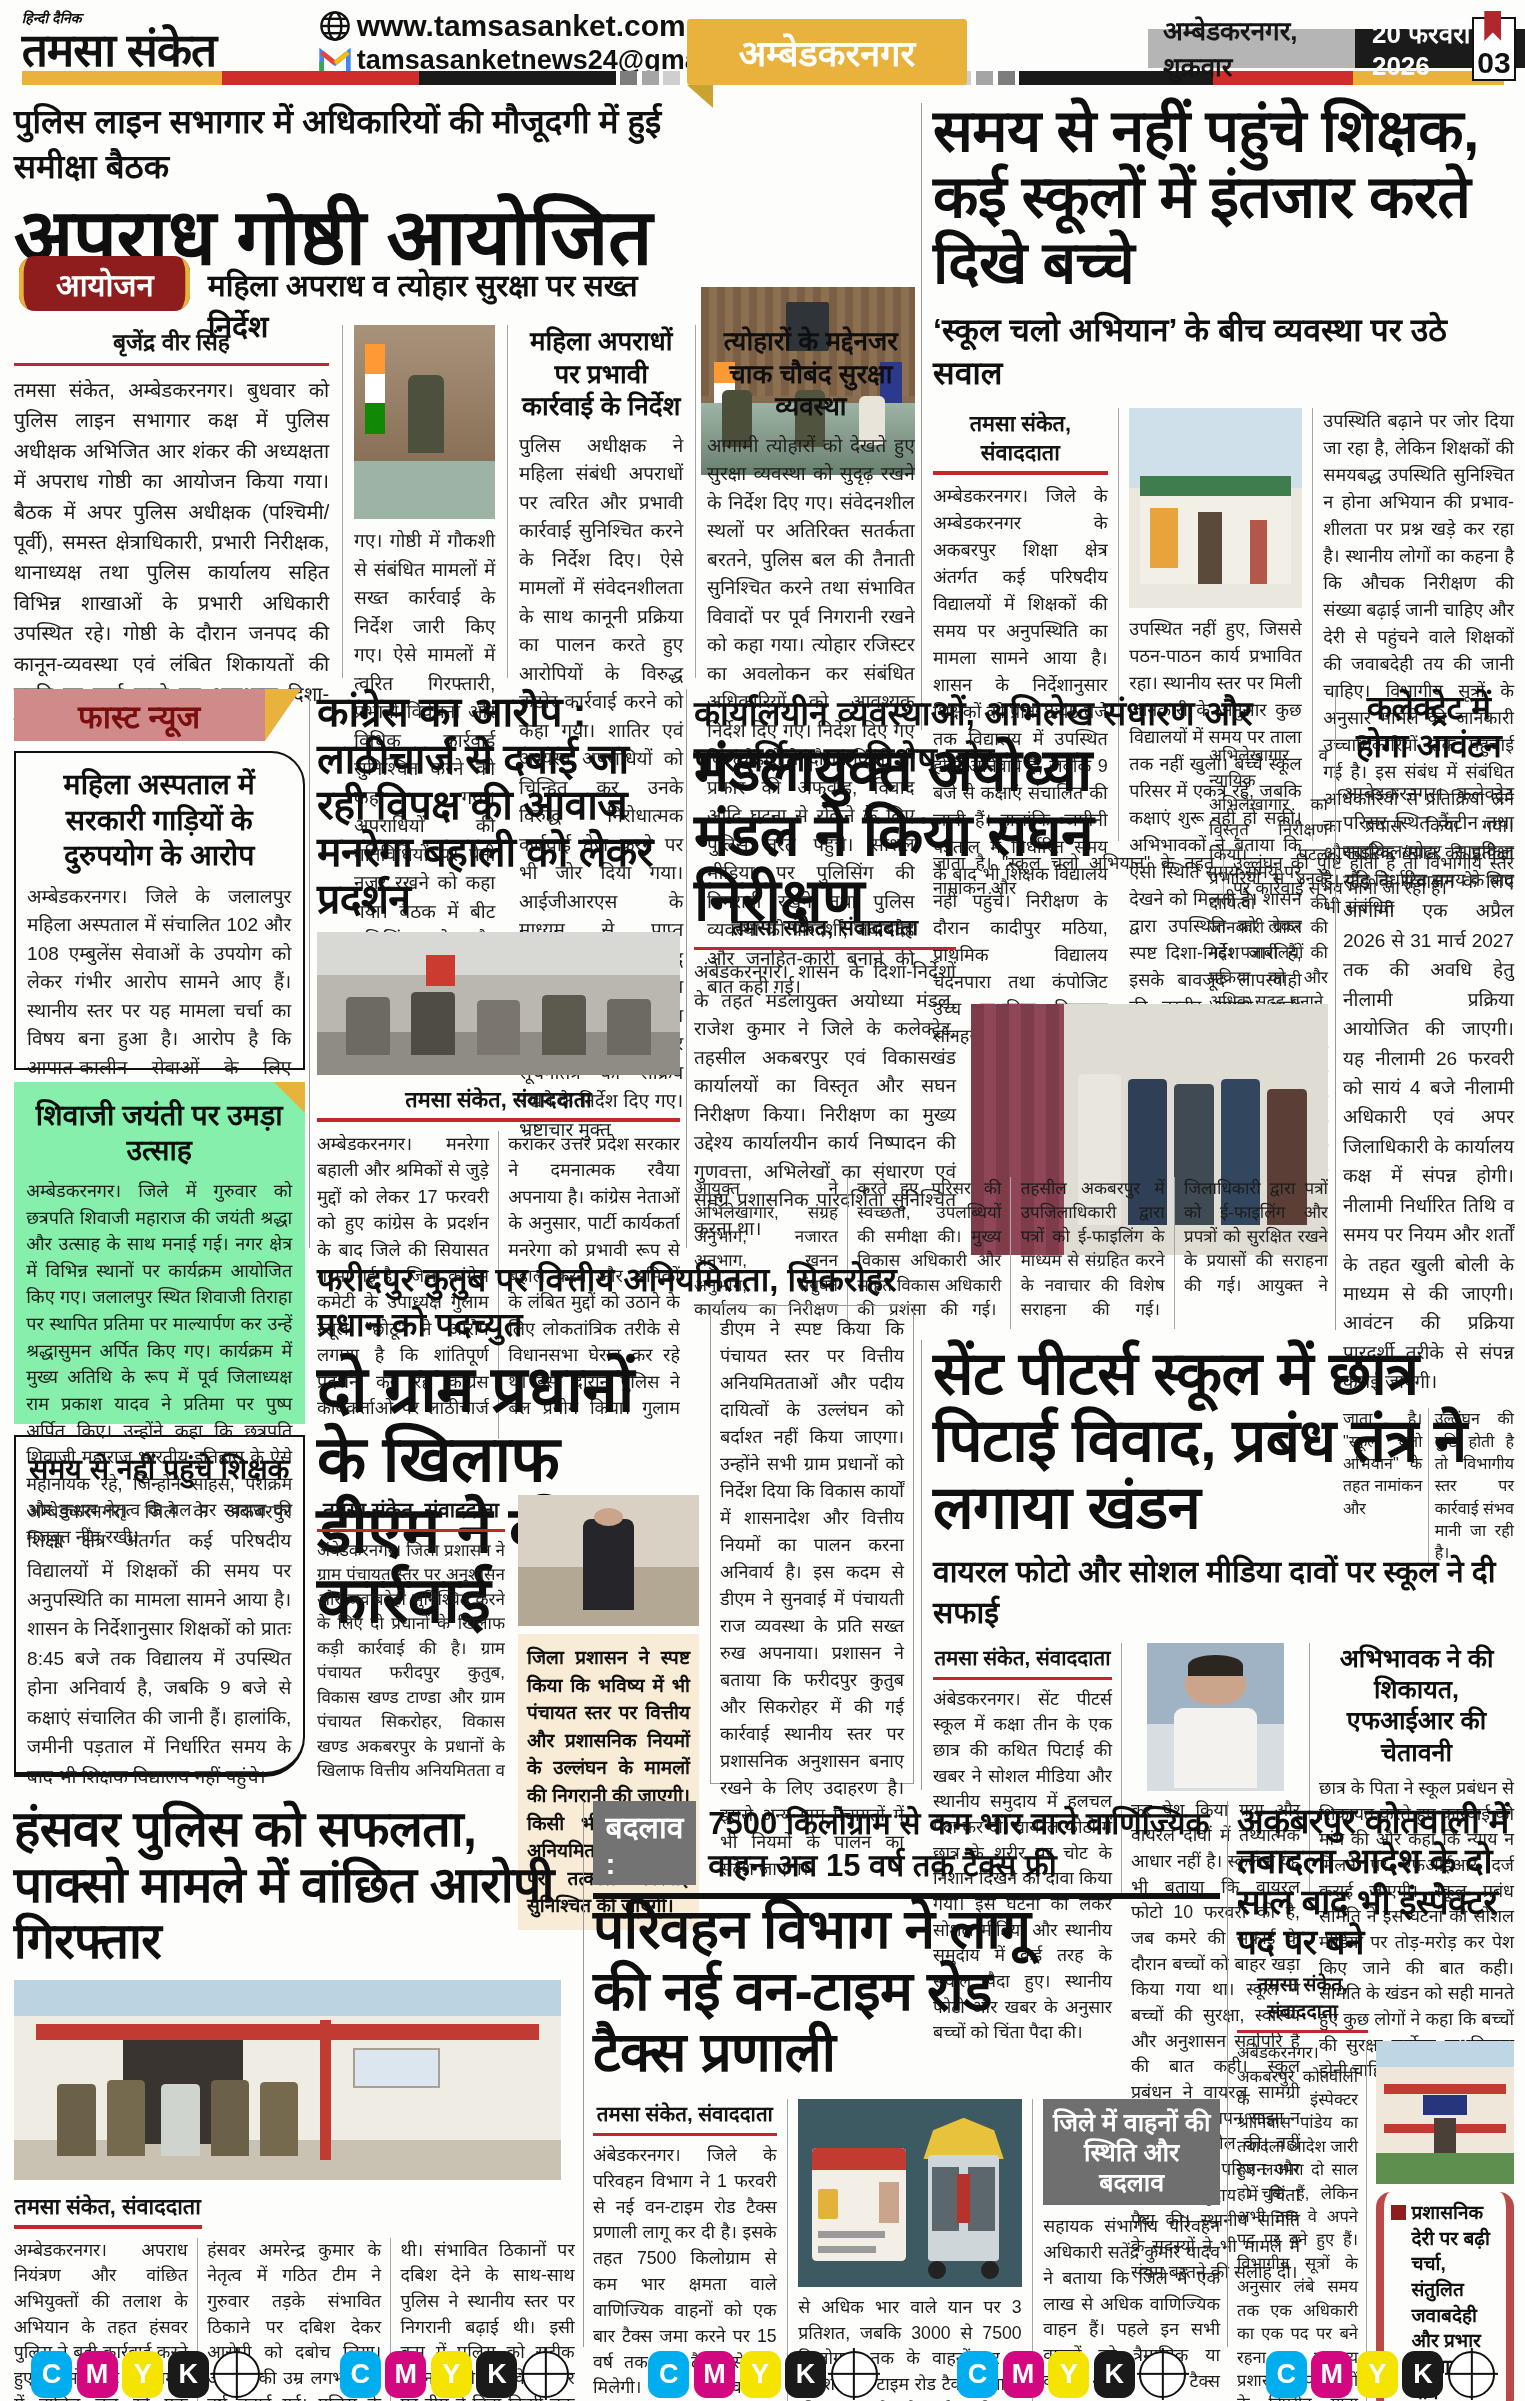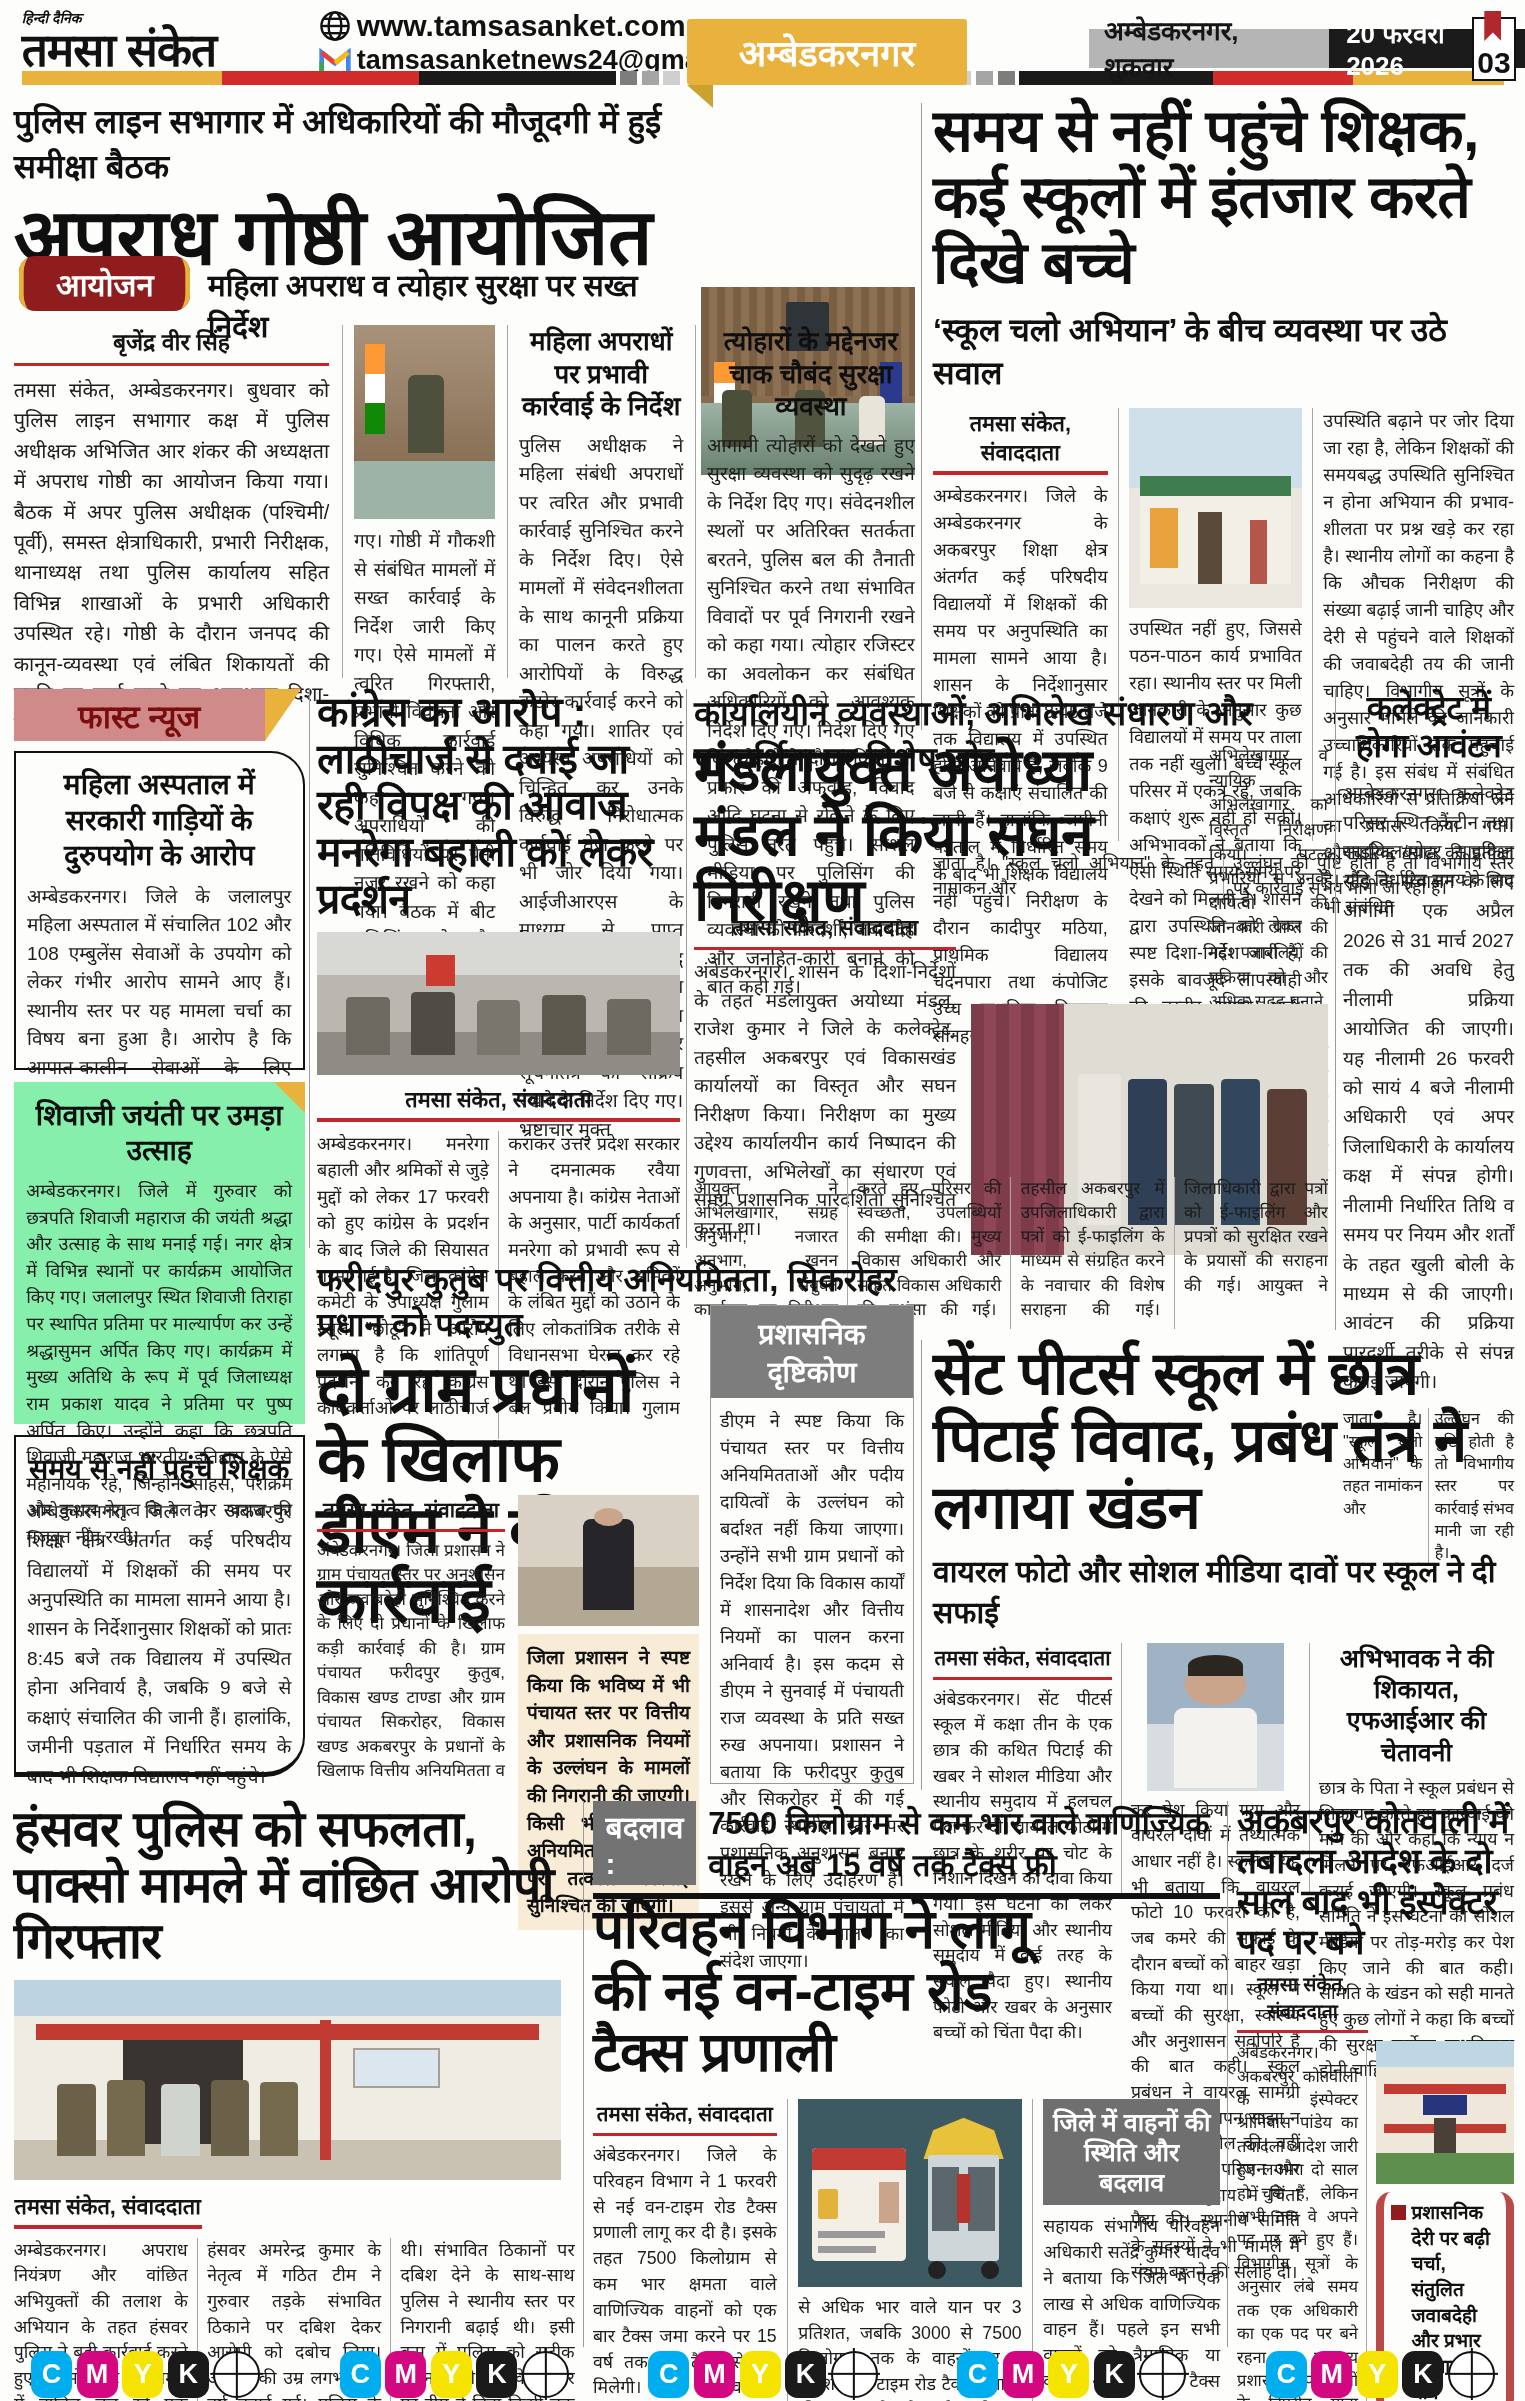--- a/index.html
+++ b/index.html
@@ -78,21 +78,21 @@
       <div style="width:194px;background:#1A1A1A;"></div>
       <div style="width:140px;background:#D02C2C;"></div>
       <div style="flex:1;background:#E9B23D;"></div>
     </div>
 
     <div class="abs" style="left:687px;top:19.4px;width:280px;height:66px;background:#E9B23D;border-radius:3.4px;display:flex;align-items:center;justify-content:center;">
       <span style="font-size:36px;font-weight:900;color:#fff;">अम्बेडकरनगर</span>
       <div class="fold" style="left:0;top:66px;border-left:26px solid transparent;border-top:23px solid #caa22f;"></div>
     </div>
 
-    <div class="abs" style="left:1073px;top:28.5px;height:39px;display:flex;padding-left:16px;">
+    <div class="abs" style="left:1132px;top:28.5px;height:39px;display:flex;padding-left:16px;">
       <div style="background:#b5b5b5;display:flex;align-items:center;padding:0 15px;">
         <span style="font-size:26px;font-weight:900;color:#151515;">अम्बेडकरनगर, शुक्रवार</span>
       </div>
       <div style="background:#1b1b1b;display:flex;align-items:center;padding:0 17px;">
         <span style="font-size:26px;font-weight:900;color:#fff;">20 फरवरी 2026</span>
       </div>
     </div>
 
     <div class="abs" style="left:1472px;top:17px;width:44px;height:64px;background:#fff;border:2.3px solid #111;display:flex;align-items:flex-end;justify-content:center;">
       <div class="abs" style="left:10.3px;top:-8px;width:17px;height:30px;background:#b0272d;clip-path:polygon(0 0,100% 0,100% 100%,50% 72%,0 100%);"></div>
@@ -253,23 +253,20 @@
       <div class="col body-txt" style="font-size:16px;line-height:1.4;padding-right:5.7px;">जाता है। "स्कूल चलो अभियान" के तहत नामांकन और</div>
       <div class="col body-txt" style="font-size:16px;line-height:1.4;padding-left:5.7px;">उल्लंघन की पुष्टि होती है तो विभागीय स्तर पर कार्रवाई संभव मानी जा रही है।</div>
     </div>
   </div>
 
   <div class="abs" style="left:317px;top:1256px;width:597px;height:536px;">
     <div class="kicker" style="font-size:33px;">फरीदपुर कुतुब पर वित्तीय अनियमितता, सिकरोहर प्रधान को पदच्युत</div>
     <div class="hl" style="font-size:64px;line-height:1.1;width:376px;margin-top:8px;">दो ग्राम प्रधानों के खिलाफ डीएम ने की कार्रवाई</div>
 
     <div class="abs" style="left:393px;top:49px;width:204px;height:479px;border:1.1px solid #9a9a9a;">
-      <div style="background:#7d7d7d;padding:8px 5.7px;text-align:center;">
-        <span style="color:#fff;font-weight:900;font-size:28.5px;">प्रशासनिक दृष्टिकोण</span>
-      </div>
       <div class="body-txt" style="font-size:18px;line-height:1.5;padding:10.3px 9px;">डीएम ने स्पष्ट किया कि पंचायत स्तर पर वित्तीय अनियमितताओं और पदीय दायित्वों के उल्लंघन को बर्दाश्त नहीं किया जाएगा। उन्होंने सभी ग्राम प्रधानों को निर्देश दिया कि विकास कार्यों में शासनादेश और वित्तीय नियमों का पालन करना अनिवार्य है। इस कदम से डीएम ने सुनवाई में पंचायती राज व्यवस्था के प्रति सख्त रुख अपनाया। प्रशासन ने बताया कि फरीदपुर कुतुब और सिकरोहर में की गई कार्रवाई स्थानीय स्तर पर प्रशासनिक अनुशासन बनाए रखने के लिए उदाहरण है। इससे अन्य ग्राम पंचायतों में भी नियमों के पालन का संदेश जाएगा।</div>
     </div>
 
     <div class="abs" style="left:0;top:239px;width:188px;">
       <div class="byline" style="font-size:20.5px;">तमसा संकेत, संवाददाता</div>
       <div class="byline-rule"></div>
       <div class="body-txt" style="font-size:17px;line-height:1.44;margin-top:6.8px;height:245px;overflow:hidden;">अंबेडकरनगर। जिला प्रशासन ने ग्राम पंचायत स्तर पर अनुशासन और जवाबदेही सुनिश्चित करने के लिए दो प्रधानों के खिलाफ कड़ी कार्रवाई की है। ग्राम पंचायत फरीदपुर कुतुब, विकास खण्ड टाण्डा और ग्राम पंचायत सिकरोहर, विकास खण्ड अकबरपुर के प्रधानों के खिलाफ वित्तीय अनियमितता व प्रशासनिक नियमों के उल्लंघन के मामले में आदेश जारी किए। फरीदपुर कुतुब के ग्राम प्रधान के खिलाफ शिकायत पत्र के माध्यम से जांच की गई। जांच में पाया गया कि ग्राम पंचायत में कराए गए विभिन्न विकास कार्यों में अपने भाई की फर्म को सामाग्री की आपूर्ति कराई गई, जो शासनादेश और पंचायतराज अधिनियम की धारा 95(1)(छ) के प्रावधानों के विपरीत है। सिकरोहर ग्राम पंचायत के प्रधान रेखा देवी के विरुद्ध भी जांच के बाद कार्रवाई के आदेश जारी किए गए।</div>
     </div>
     <div class="abs" style="left:201px;top:239px;width:181px;">
       <div class="photo" style="width:100%;height:131px;background:linear-gradient(180deg,#d9d2c4 0 55%,#b3a893 55%);">

